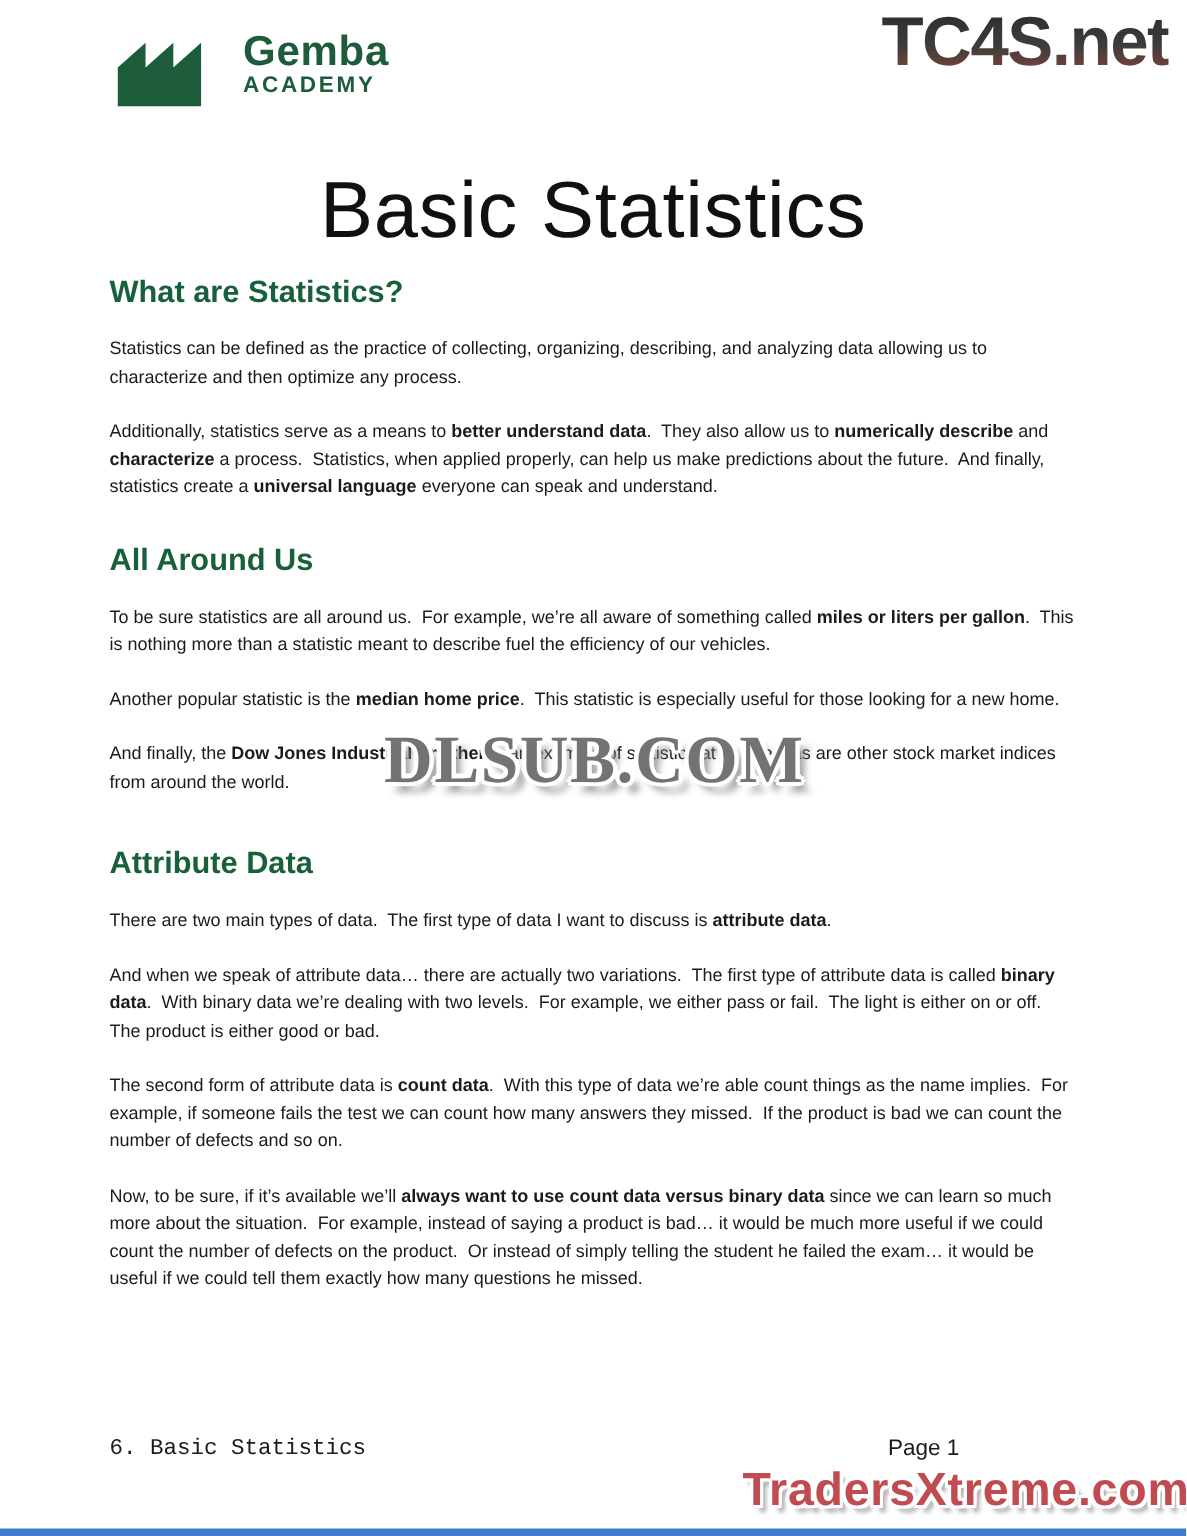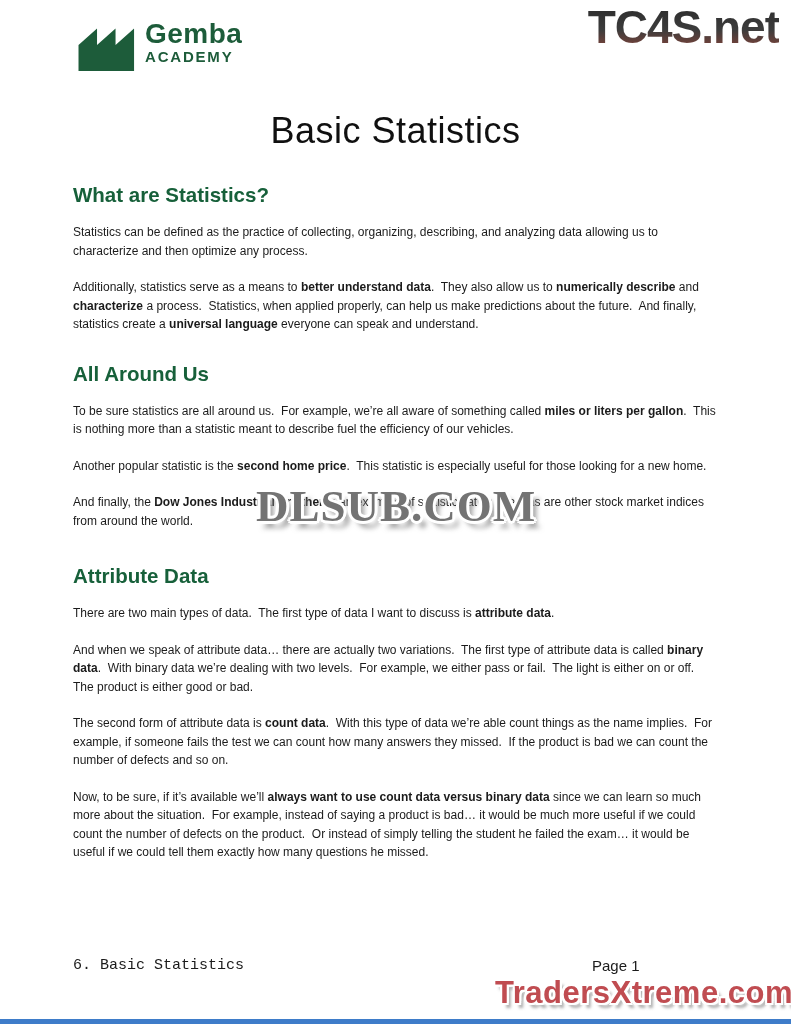--- a/index.html
+++ b/index.html
@@ -1,21 +1,21 @@
 <!DOCTYPE html>
 <html><head>
 <meta charset="utf-8">
 <style>
   html,body{margin:0;padding:0;background:#ffffff;}
   .page{
     position:relative;width:791px;height:1024px;background:#ffffff;overflow:hidden;
     font-family:"Liberation Sans",sans-serif;color:#1b1b1b;
   }
   
-  .logo{position:absolute;left:78px;top:20px;display:flex;align-items:flex-start;gap:7px;}
+  .logo{position:absolute;left:78px;top:20px;display:flex;align-items:flex-start;gap:24px;}
   .logo svg{display:block;margin-top:3px;}
   .logo-text{display:flex;flex-direction:column;}
   .logo-name{font-size:28px;line-height:27px;font-weight:bold;color:#1d5c3a;letter-spacing:0.5px;}
   .logo-sub{font-size:15px;line-height:16px;font-weight:bold;color:#1d5c3a;letter-spacing:1.8px;margin-top:2px;}
   
   .wm-tc4s{
     position:absolute;top:0px;right:12px;font-size:46px;font-weight:bold;letter-spacing:-1px;
     color:#3a3a3a;
     background:linear-gradient(180deg,#2e2e2e 15%,#3c3c3c 55%,#74423a 85%,#8a544b 100%);
     -webkit-background-clip:text;background-clip:text;-webkit-text-fill-color:transparent;
@@ -33,21 +33,21 @@
     position:absolute;right:-2px;top:975px;
     font-size:31px;font-weight:bold;letter-spacing:0.5px;color:#c04c51;
     text-shadow:
       -2px -2px 0 #fff, 2px -2px 0 #fff, -2px 2px 0 #fff, 2px 2px 0 #fff,
       -2px 0 0 #fff, 2px 0 0 #fff, 0 -2px 0 #fff, 0 2px 0 #fff,
       4px 5px 3px rgba(120,120,120,0.6);
   }
   
   .title{
     position:absolute;top:110px;left:0;width:100%;margin:0;text-align:center;
-    font-size:36px;font-weight:400;color:#101010;letter-spacing:0.5px;
+    font-size:53px;font-weight:400;color:#101010;letter-spacing:0.5px;
   }
   .content{position:absolute;left:73px;top:183px;width:645px;}
   .content section h2{
     font-size:20.5px;font-weight:bold;color:#17603a;margin:28px 0 16px 0;line-height:24px;
   }
   .content section.sec-0 h2{margin-top:0;}
   .content section.sec-2 h2{margin-top:34px;}
   .content p{
     margin:0 0 18px 0;font-size:12px;line-height:18.5px;color:#1b1b1b;white-space:pre-wrap;
   }
@@ -82,21 +82,21 @@
 
     <section class="sec-0">
       <h2>What are Statistics?</h2>
       <p><span>Statistics can be defined as the practice of collecting, organizing, describing, and analyzing data allowing us to characterize and then optimize any process.</span></p>
       <p><span>Additionally, statistics serve as a means to </span><b>better understand data</b><span>.  They also allow us to </span><b>numerically describe</b><span> and </span><b>characterize</b><span> a process.  Statistics, when applied properly, can help us make predictions about the future.  And finally, statistics create a </span><b>universal language</b><span> everyone can speak and understand.</span></p>
     </section>
 
     <section class="sec-1">
       <h2>All Around Us</h2>
       <p><span>To be sure statistics are all around us.  For example, we’re all aware of something called </span><b>miles or liters per gallon</b><span>.  This is nothing more than a statistic meant to describe fuel the efficiency of our vehicles.</span></p>
-      <p><span>Another popular statistic is the </span><b>second home price</b><span>.  This statistic is especially useful for those looking for a new home.</span></p>
+      <p><span>Another popular statistic is the </span><b>median home price</b><span>.  This statistic is especially useful for those looking for a new home.</span></p>
       <p><span>And finally, the </span><b>Dow Jones Industrial Another</b><span> is an example of statistics at its finest as are other stock market indices from around the world.</span></p>
     </section>
 
     <section class="sec-2">
       <h2>Attribute Data</h2>
       <p><span>There are two main types of data.  The first type of data I want to discuss is </span><b>attribute data</b><span>.</span></p>
       <p><span>And when we speak of attribute data… there are actually two variations.  The first type of attribute data is called </span><b>binary data</b><span>.  With binary data we’re dealing with two levels.  For example, we either pass or fail.  The light is either on or off.  The product is either good or bad.</span></p>
       <p><span>The second form of attribute data is </span><b>count data</b><span>.  With this type of data we’re able count things as the name implies.  For example, if someone fails the test we can count how many answers they missed.  If the product is bad we can count the number of defects and so on.</span></p>
       <p><span>Now, to be sure, if it’s available we’ll </span><b>always want to use count data versus binary data</b><span> since we can learn so much more about the situation.  For example, instead of saying a product is bad… it would be much more useful if we could count the number of defects on the product.  Or instead of simply telling the student he failed the exam… it would be useful if we could tell them exactly how many questions he missed.</span></p>
     </section>

